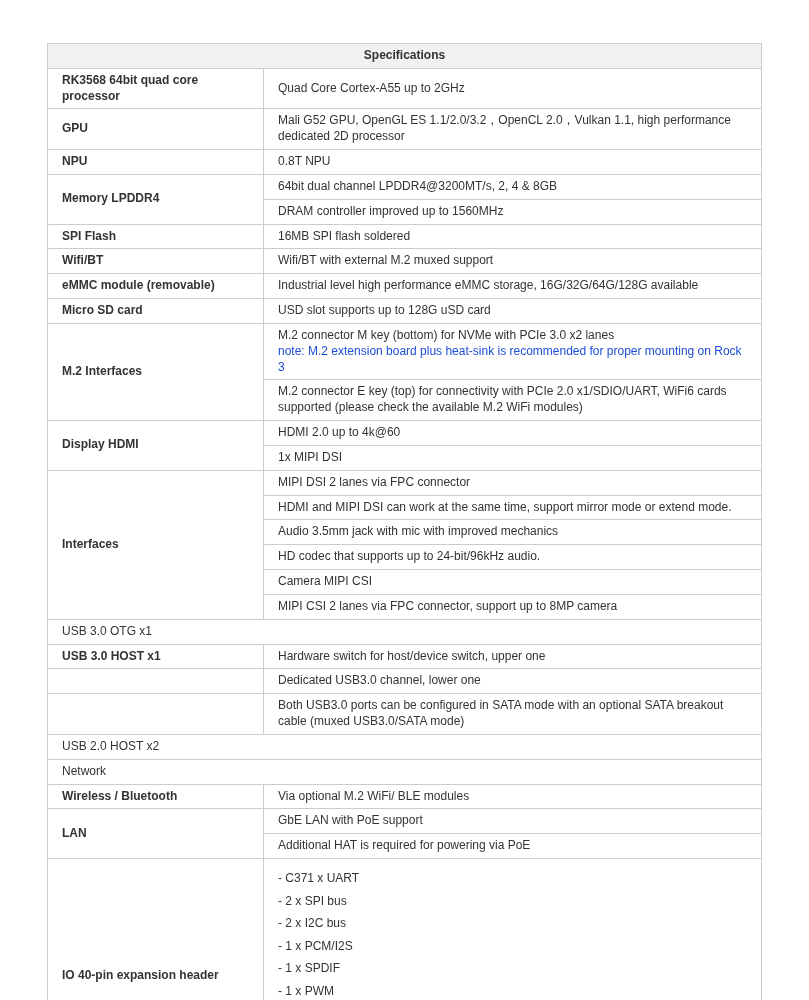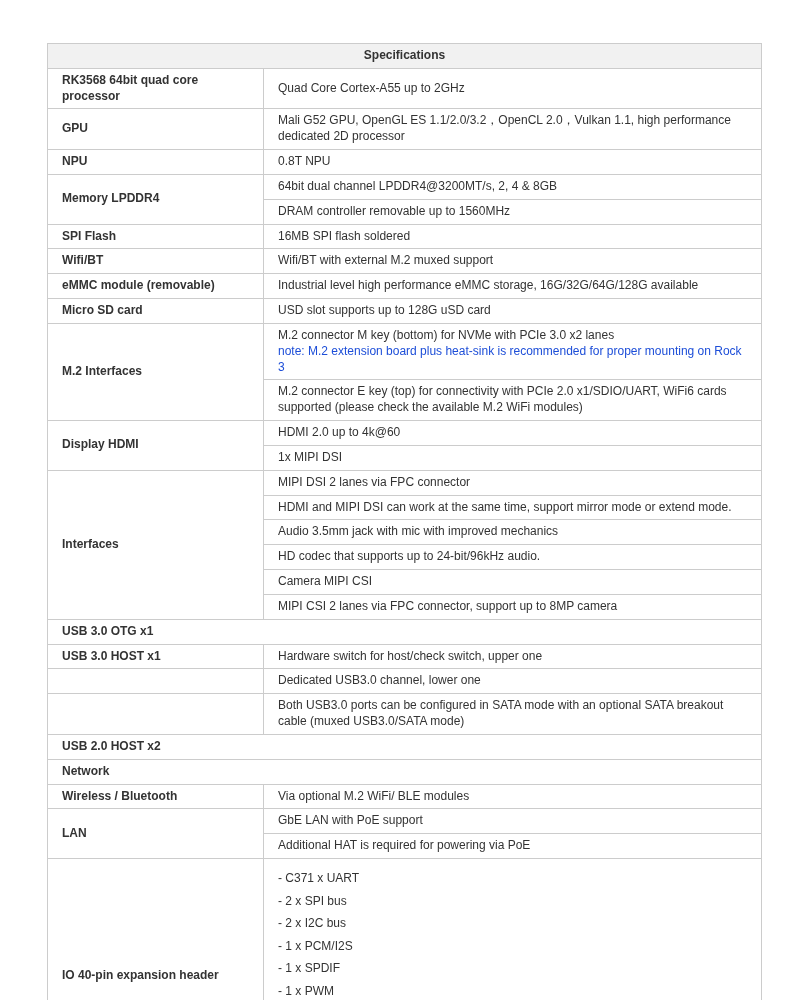--- a/index.html
+++ b/index.html
@@ -30,21 +30,21 @@
     word-wrap: break-word;
   }
   td.hdr {
     background: #f1f1f1;
     font-weight: bold;
     text-align: center;
     font-size: 13px;
     padding: 6px 14px;
   }
   td.lbl { font-weight: bold; }
-  td.section { font-weight: bold; }
+  td.section { font-weight: normal; }
   td.big {
     font-size: 13.5px;
     padding: 7px 14px;
   }
   .note { color: #1d4ed8; }
   .io-line { line-height: 1.22; margin-top: 8px; }
   .val-line { line-height: 1.32; }
 </style>
 </head>
 <body>
@@ -73,21 +73,21 @@
       <tr>
         <td class="lbl">NPU</td>
         <td class="val">0.8T NPU</td>
       </tr>
 
       <tr>
         <td class="lbl" rowspan="2">Memory LPDDR4</td>
         <td class="val">64bit dual channel LPDDR4@3200MT/s, 2, 4 &amp; 8GB</td>
       </tr>
       <tr>
-        <td class="val">DRAM controller removable up to 1560MHz</td>
+        <td class="val">DRAM controller improved up to 1560MHz</td>
       </tr>
 
       <tr>
         <td class="lbl">SPI Flash</td>
         <td class="val">16MB SPI flash soldered</td>
       </tr>
 
       <tr>
         <td class="lbl">Wifi/BT</td>
         <td class="val">Wifi/BT with external M.2 muxed support</td>
@@ -141,21 +141,21 @@
       <tr>
         <td class="val">MIPI CSI 2 lanes via FPC connector, support up to 8MP camera</td>
       </tr>
 
       <tr>
         <td colspan="2" class="section big">USB 3.0 OTG x1</td>
       </tr>
 
       <tr>
         <td class="lbl">USB 3.0 HOST x1</td>
-        <td class="val">Hardware switch for host/check switch, upper one</td>
+        <td class="val">Hardware switch for host/device switch, upper one</td>
       </tr>
       <tr>
         <td class="lbl"></td>
         <td class="val">Dedicated USB3.0 channel, lower one</td>
       </tr>
       <tr>
         <td class="lbl"></td>
         <td class="val">Both USB3.0 ports can be configured in SATA mode with an optional SATA breakout cable (muxed USB3.0/SATA mode)</td>
       </tr>
 

